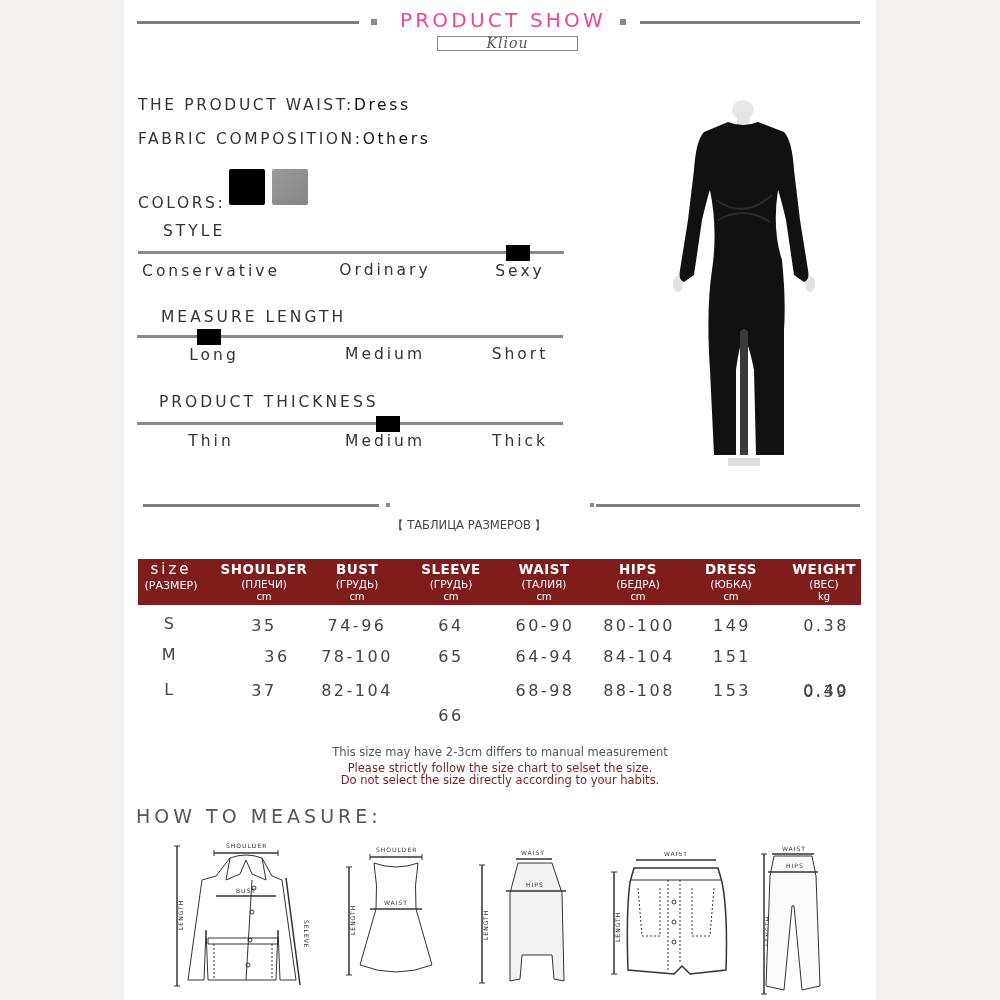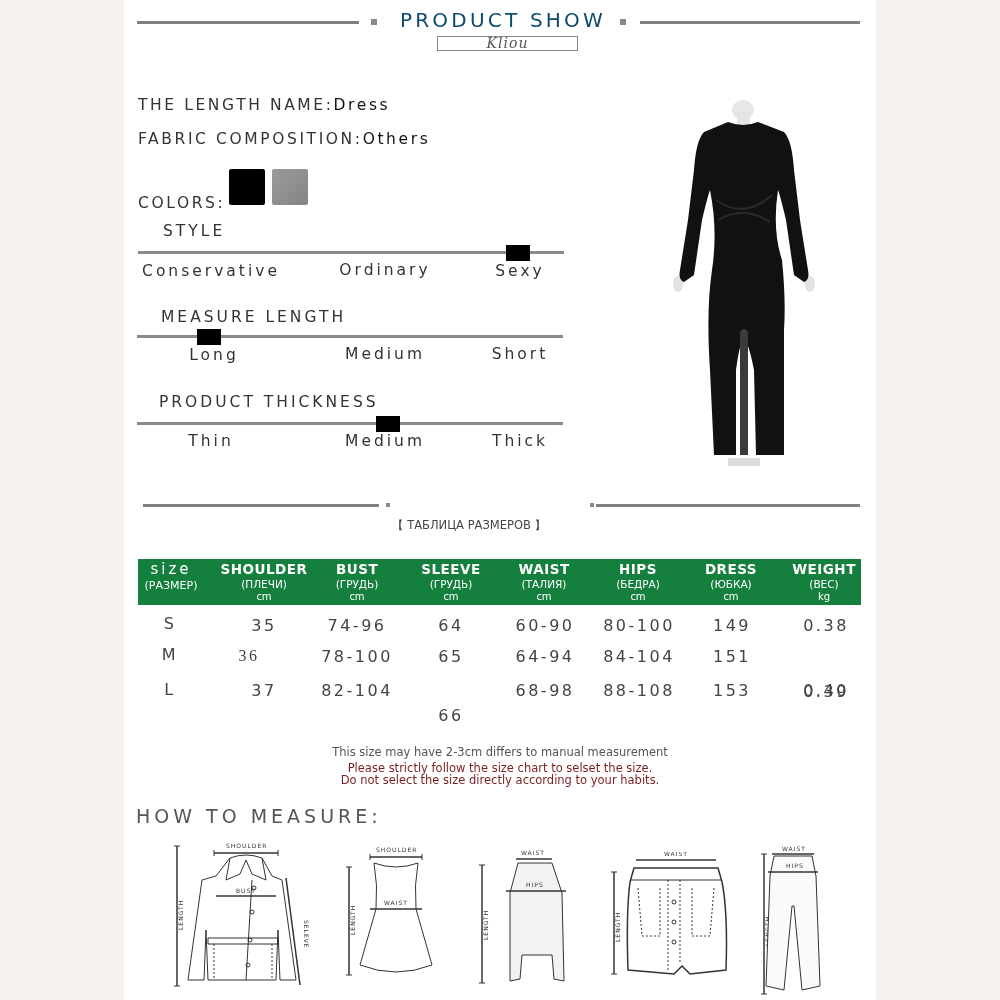--- a/index.html
+++ b/index.html
@@ -3,36 +3,36 @@
 <meta charset="utf-8">
 <style>
   * { box-sizing: border-box; margin: 0; padding: 0; }
   html, body { width: 1000px; height: 1000px; overflow: hidden; }
   body { background: #f5f1ee; font-family: "DejaVu Sans", sans-serif; color: #333; position: relative; }
   .page { position: absolute; left: 124px; top: 0; width: 752px; height: 1000px; background: #ffffff; }
 
   
   .rule { position: absolute; height: 3px; background: #7f7f7f; }
   .dot { position: absolute; width: 6px; height: 6px; background: #8a8a8a; }
-  .sec-title { position: absolute; white-space: nowrap; color: #0c4a6e; }
+  .sec-title { position: absolute; white-space: nowrap; color: #ec4899; }
   .brand-box { position: absolute; border: 1px solid #888; font-family: "DejaVu Serif", serif; font-style: italic; font-size: 14px; color: #555; text-align: center; line-height: 13px; letter-spacing: 1px; }
 
   .info-label { position: absolute; font-size: 15.5px; letter-spacing: 2.6px; color: #333; white-space: nowrap; }
   .info-label .val { color: #111; }
   .swatch { position: absolute; width: 36px; height: 36px; border-radius: 2px; }
 
   .scale-title { position: absolute; font-size: 15.5px; letter-spacing: 3px; color: #333; white-space: nowrap; margin-left: 26px; }
   .scale-line { position: absolute; height: 3px; background: #8a8a8a; left: 14px; width: 426px; }
   .scale-marker { position: absolute; width: 24px; height: 16px; background: #000; }
   .scale-opt { position: absolute; font-size: 15.5px; letter-spacing: 3px; color: #333; white-space: nowrap; transform: translateX(-50%); }
 
   .product-photo { position: absolute; left: 520px; top: 70px; width: 200px; height: 400px; }
 
   
-  .size-head { position: absolute; left: 14px; top: 559px; width: 723px; height: 46px; background: #15803d; }
+  .size-head { position: absolute; left: 14px; top: 559px; width: 723px; height: 46px; background: #7f1d1d; }
   .hcell { position: absolute; top: 0; width: 90px; transform: translateX(-50%); text-align: center; color: #fff; }
   .hcell .h1 { font-weight: bold; font-size: 13.5px; letter-spacing: 0.5px; line-height: 17px; margin-top: 2px; }
   .hcell .h2 { font-size: 10.5px; line-height: 13px; }
   .hcell .h3 { font-size: 10px; line-height: 11px; }
   .hcell.first .h1 { font-weight: normal; font-size: 15px; letter-spacing: 3px; }
   .hcell.first .h2 { font-size: 11px; margin-top: 1px; }
   .tcell { position: absolute; transform: translateX(-50%); font-size: 16px; letter-spacing: 2.5px; color: #444; white-space: nowrap; }
 
   .note { position: absolute; left: 0; width: 752px; text-align: center; font-size: 11.5px; line-height: 13px; white-space: nowrap; }
 
@@ -46,21 +46,21 @@
 <div class="page">
 
   <div class="rule" style="left:13px; top:21px; width:222px;"></div>
   <div class="dot" style="left:247px; top:19px;"></div>
   <div class="sec-title" style="left:276px; top:8px; font-size:20px; letter-spacing:3.2px;">PRODUCT SHOW</div>
   <div class="dot" style="left:496px; top:19px;"></div>
   <div class="rule" style="left:516px; top:21px; width:220px;"></div>
   <div class="brand-box" style="left:313px; top:36px; width:141px; height:15px;">Kliou</div>
 
   <div class="info-label" style="left:14px; top:96px;">
-    <span>THE LENGTH NAME:</span><span class="val">Dress</span>
+    <span>THE PRODUCT WAIST:</span><span class="val">Dress</span>
   </div>
   <div class="info-label" style="left:14px; top:130px;">
     <span>FABRIC COMPOSITION:</span><span class="val">Others</span>
   </div>
   <div class="info-label" style="left:14px; top:194px;">COLORS:</div>
   <div class="swatch" style="left:105px; top:169px; background:#000;"></div>
   <div class="swatch" style="left:148px; top:169px; background:linear-gradient(135deg,#9a9a9a,#858585);"></div>
 
   <div class="scale-title" style="left:13px; top:222px;">STYLE</div>
   <div class="scale-line" style="top:251px; left:14px;"></div>
@@ -153,21 +153,21 @@
     <div class="tcell" style="left:140px; top:616px;">35</div>
     <div class="tcell" style="left:233px; top:616px;">74-96</div>
     <div class="tcell" style="left:327px; top:616px;">64</div>
     <div class="tcell" style="left:421px; top:616px;">60-90</div>
     <div class="tcell" style="left:515px; top:616px;">80-100</div>
     <div class="tcell" style="left:608px; top:616px;">149</div>
     <div class="tcell" style="left:702px; top:616px;">0.38</div>
   </div>
   <div>
     <div class="tcell" style="left:46px; top:645px;">M</div>
-    <div class="tcell" style="left:125px; top:647px;font-family:Liberation Serif, serif;">36</div>
+    <div class="tcell" style="left:153px; top:647px;">36</div>
     <div class="tcell" style="left:233px; top:647px;">78-100</div>
     <div class="tcell" style="left:327px; top:647px;">65</div>
     <div class="tcell" style="left:421px; top:647px;">64-94</div>
     <div class="tcell" style="left:515px; top:647px;">84-104</div>
     <div class="tcell" style="left:608px; top:647px;">151</div>
     <div class="tcell" style="left:702px; top:682px;">0.39</div>
   </div>
   <div>
     <div class="tcell" style="left:46px; top:680px;">L</div>
     <div class="tcell" style="left:140px; top:681px;">37</div>

